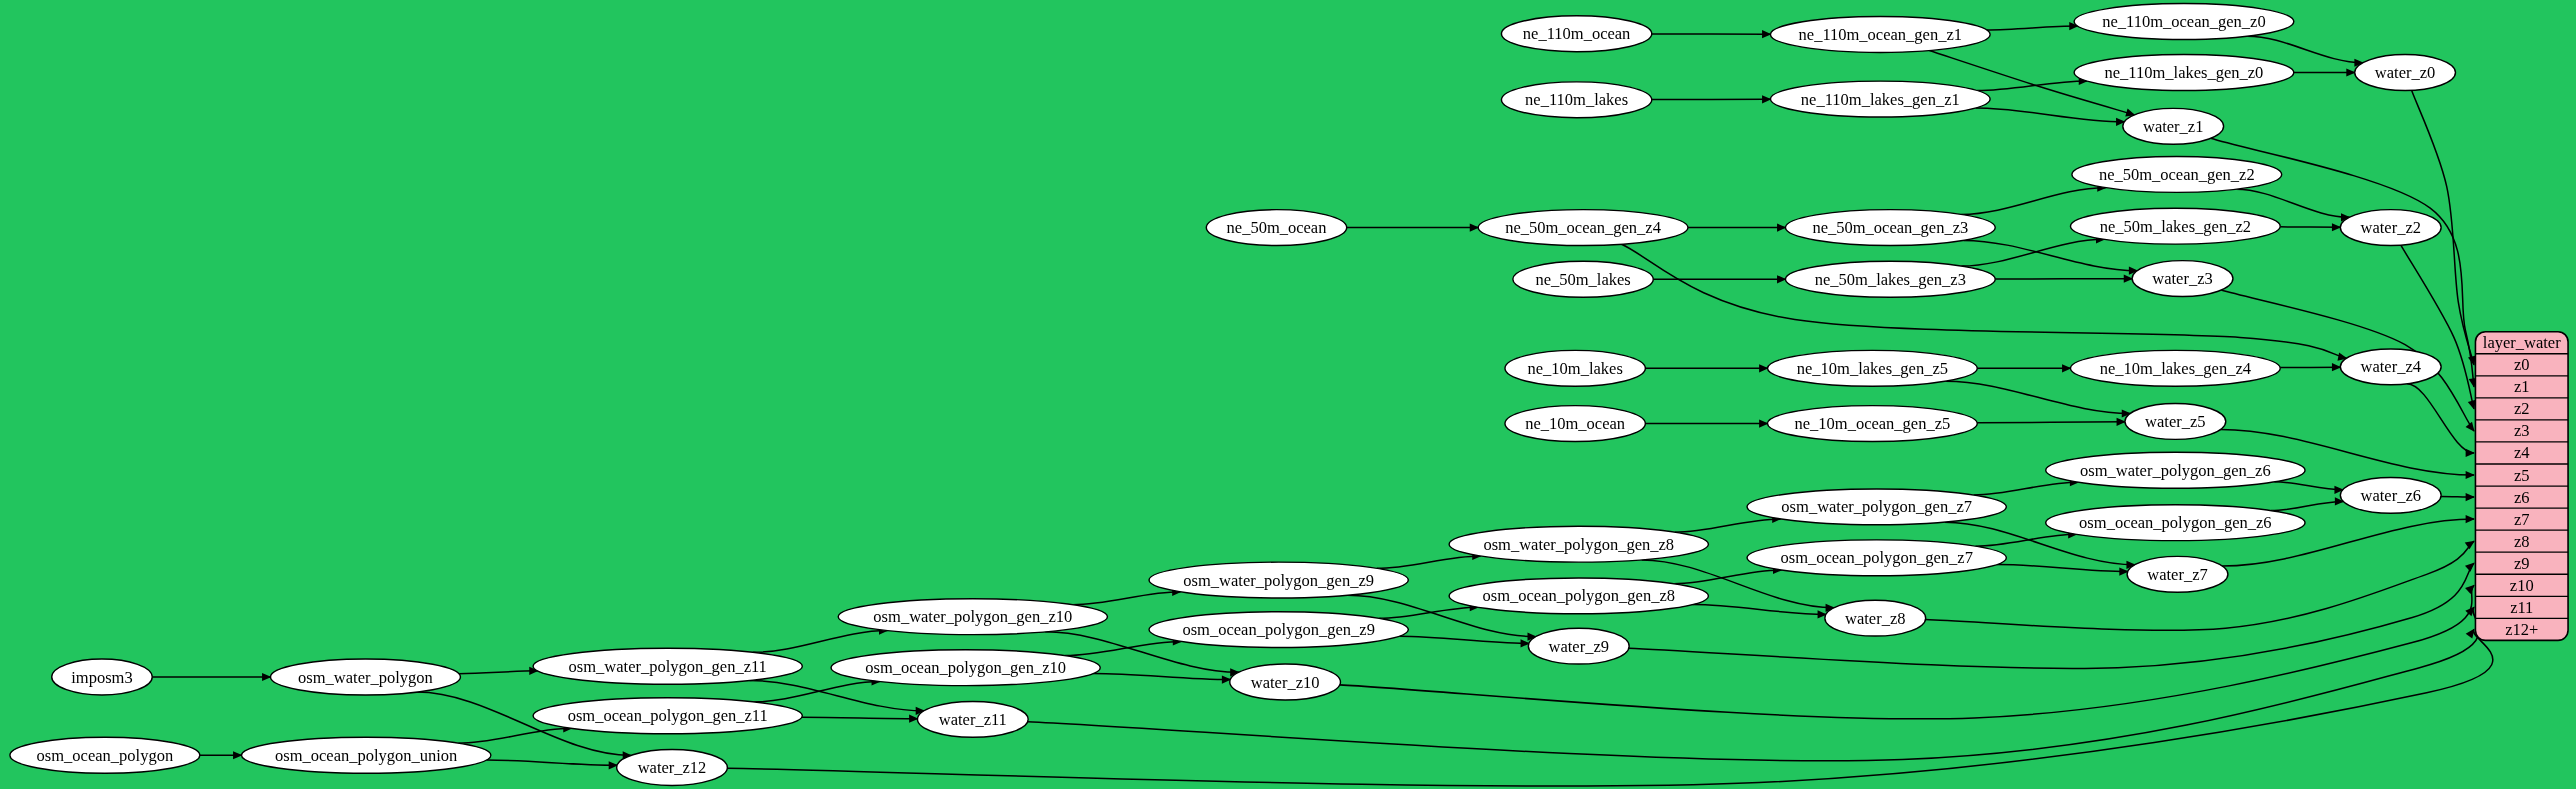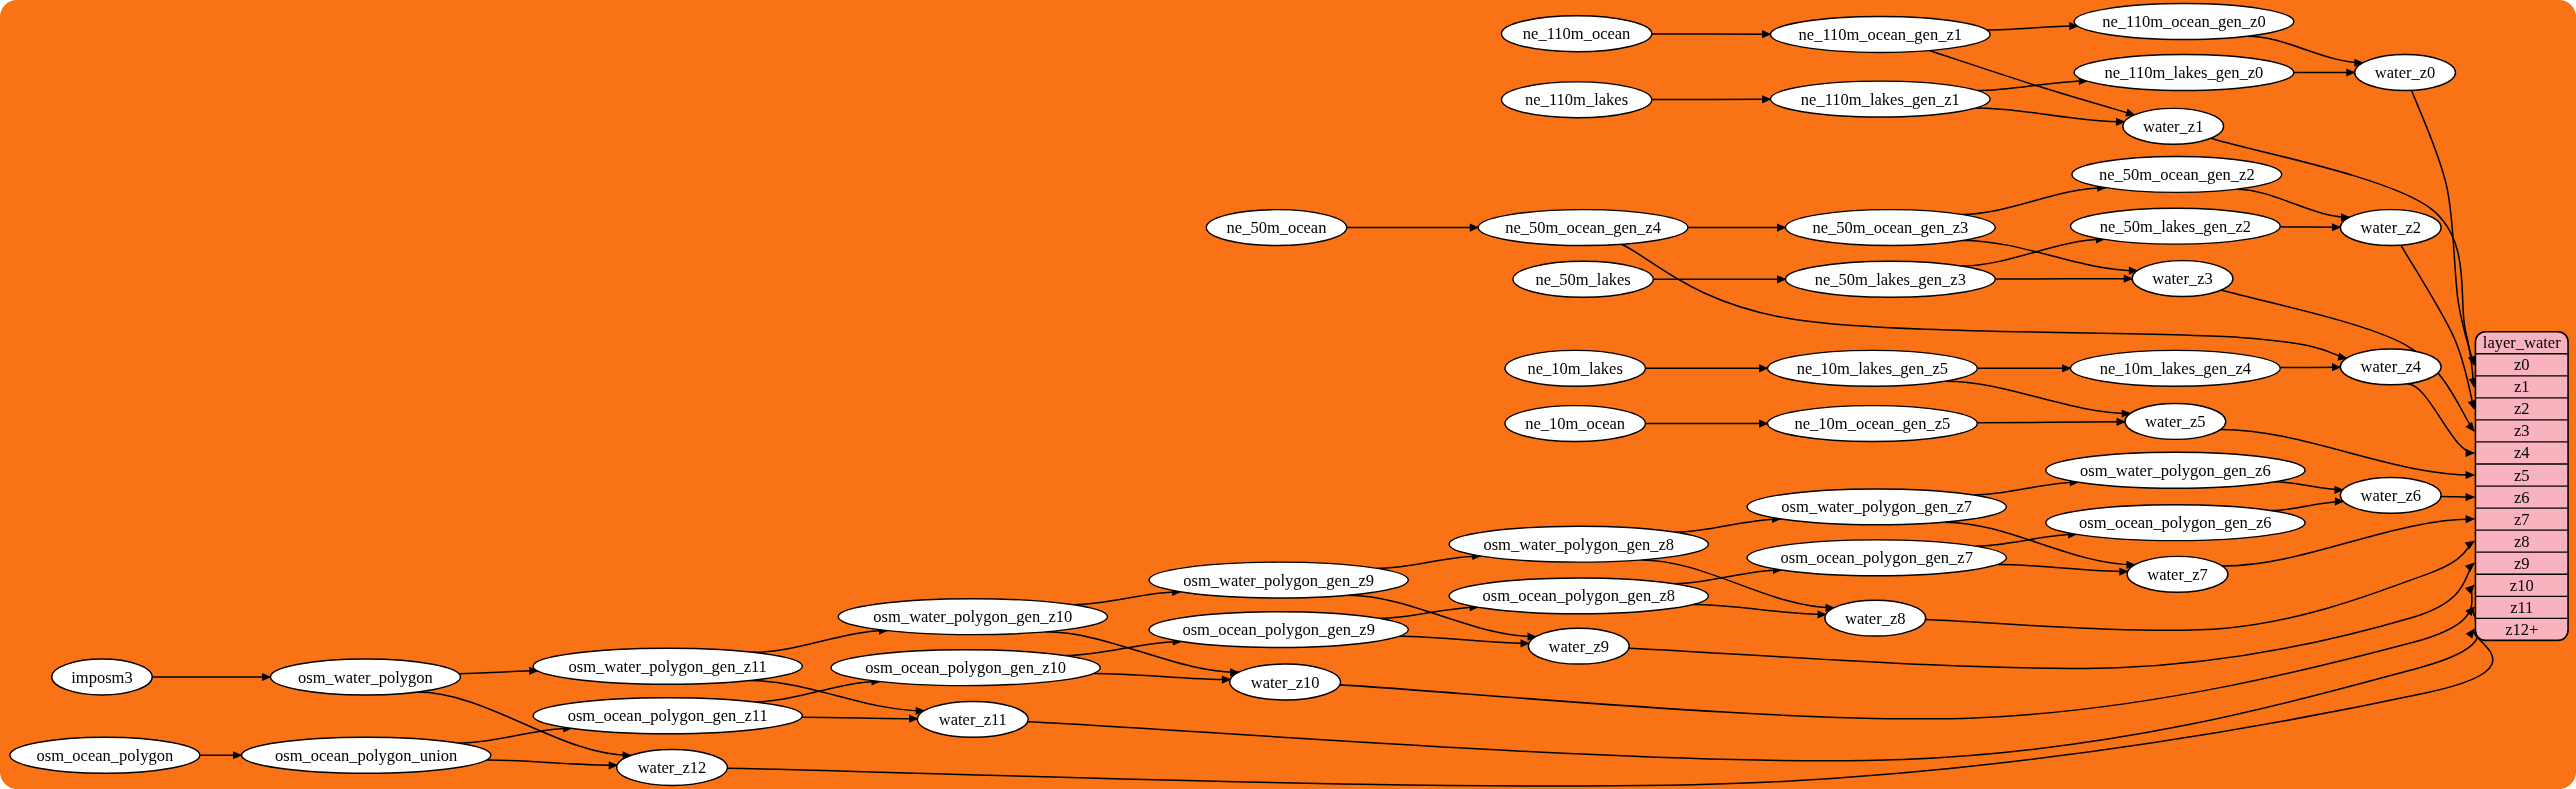--- a/index.html
+++ b/index.html
@@ -1,16 +1,16 @@
 <!DOCTYPE html>
 <html style="font-size:11.5px"><head>
 <meta charset="utf-8">
 <style>
   html,body{margin:0;padding:0;background:#ffffff;}
-  .canvas{position:relative;width:2576px;height:789px;background:#f97316;overflow:hidden;border-radius:17px;}
+  .canvas{position:relative;width:2576px;height:789px;background:#22c55e;overflow:hidden;}
   svg{display:block;}
   svg text{font-family:"Liberation Serif","DejaVu Serif",serif;fill:#000;}
   .node-label{font-size:23px;}
   .table-label{font-size:23px;}
 </style>
 </head>
 <body>
 
 <div class="canvas">
   <svg id="graph-svg" width="2576" height="789" viewBox="0 0 3588 1099" xmlns="http://www.w3.org/2000/svg">

